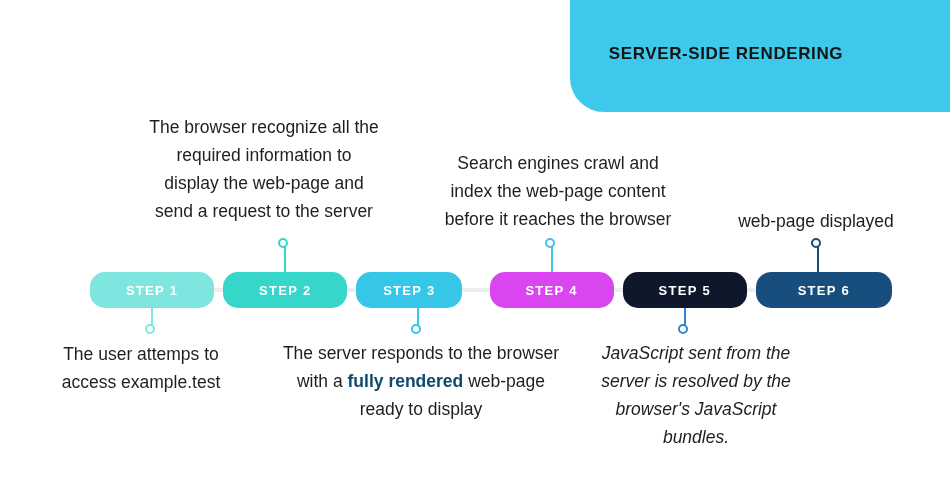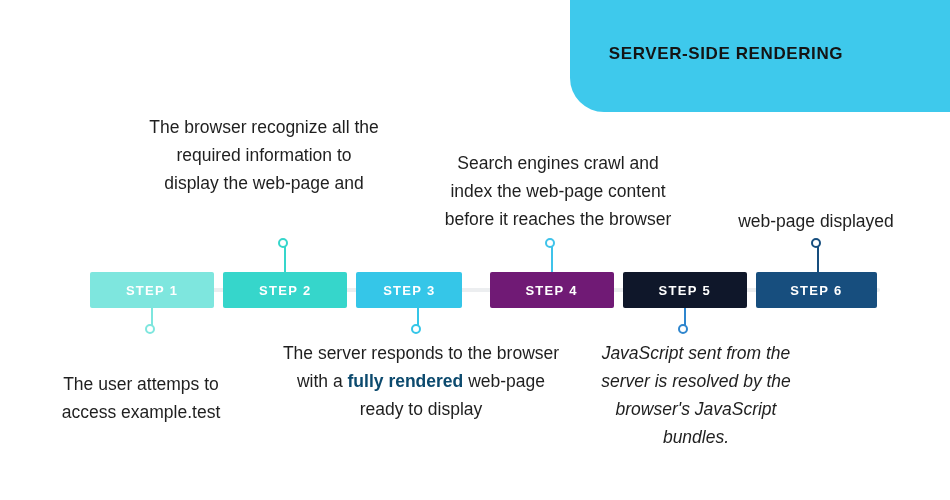--- a/index.html
+++ b/index.html
@@ -48,21 +48,21 @@
     line-height: 28px;
     color: #1f1f1f;
     font-family: "Liberation Sans", sans-serif;
   }
   .caption .hl {
     color: #0c4a6e;
     font-weight: bold;
   }
 
   
-  .cap-step1 { left: 30px;  top: 340px; width: 222px; margin-top: 30px; }
+  .cap-step1 { left: 30px;  top: 340px; width: 222px; }
   .cap-step2 { left: 118px; top: 113px; width: 292px; }
   .cap-step3 { left: 277px; top: 339px; width: 288px; }
   .cap-step4 { left: 422px; top: 149px; width: 272px; }
   .cap-step5 { left: 565px; top: 339px; width: 262px; font-style: italic; }
   .cap-step6 { left: 694px; top: 207px; width: 244px; }
 
   
   .steps {
     position: absolute;
     left: 90px;
@@ -76,21 +76,21 @@
     top: 16px;
     width: 100%;
     height: 4px;
     background: #eceef0;
     border-radius: 2px;
   }
   .chip {
     position: absolute;
     top: 0;
     height: 36px;
-    border-radius: 2px;
+    border-radius: 15px;
     color: #ffffff;
     font-size: 13px;
     font-weight: bold;
     letter-spacing: 1.3px;
     display: flex;
     align-items: center;
     justify-content: center;
     box-sizing: border-box;
     white-space: nowrap;
   }
@@ -132,20 +132,21 @@
 
 <div class="caption cap-step1">
   <span>The user attemps to</span><br>
   <span>access example.test</span>
 </div>
 
 <div class="caption cap-step2">
   <span>The browser recognize all the</span><br>
   <span>required information to</span><br>
   <span>display the web-page and</span><br>
+  <span>send a request to the server</span>
 </div>
 
 <div class="caption cap-step3"><span>The server responds to the browser with a </span><span class="hl">fully rendered</span><span> web-page ready to display</span></div>
 
 <div class="caption cap-step4">
   <span>Search engines crawl and</span><br>
   <span>index the web-page content</span><br>
   <span>before it reaches the browser</span>
 </div>
 
@@ -165,27 +166,27 @@
 
   <div class="chip" id="chip0" style="left: 0px; width: 124.167px; background: rgb(126, 230, 222);">
     <span>STEP 1</span>
   </div>
   <div class="chip" id="chip1" style="left: 133.167px; width: 124.167px; background: rgb(54, 214, 203);">
     <span>STEP 2</span>
   </div>
   <div class="chip" id="chip2" style="left: 266.333px; width: 106px; background: rgb(53, 198, 232);">
     <span>STEP 3</span>
   </div>
-  <div class="chip" id="chip3" style="left: 399.5px; width: 124.167px; background: #701a75;">
+  <div class="chip" id="chip3" style="left: 399.5px; width: 124.167px; background: #d946ef;">
     <span>STEP 4</span>
   </div>
   <div class="chip" id="chip4" style="left: 532.667px; width: 124.167px; background: #0f172a;">
     <span>STEP 5</span>
   </div>
-  <div class="chip" id="chip5" style="left: 665.833px; width: 121px; background: rgb(23, 78, 126);">
+  <div class="chip" id="chip5" style="left: 665.833px; width: 136px; background: rgb(23, 78, 126);">
     <span>STEP 6</span>
   </div>
 </div>
 
 <div class="conn down" id="conn0" style="left: 145.083px; color: rgb(126, 230, 222); top: 308px; height: 26px;">
   <div class="stem"></div>
   <div class="dot"></div>
 </div>
 <div class="conn up" id="conn1" style="left: 278.25px; color: rgb(54, 214, 203); top: 238px; height: 34px;">
   <div class="stem"></div>

